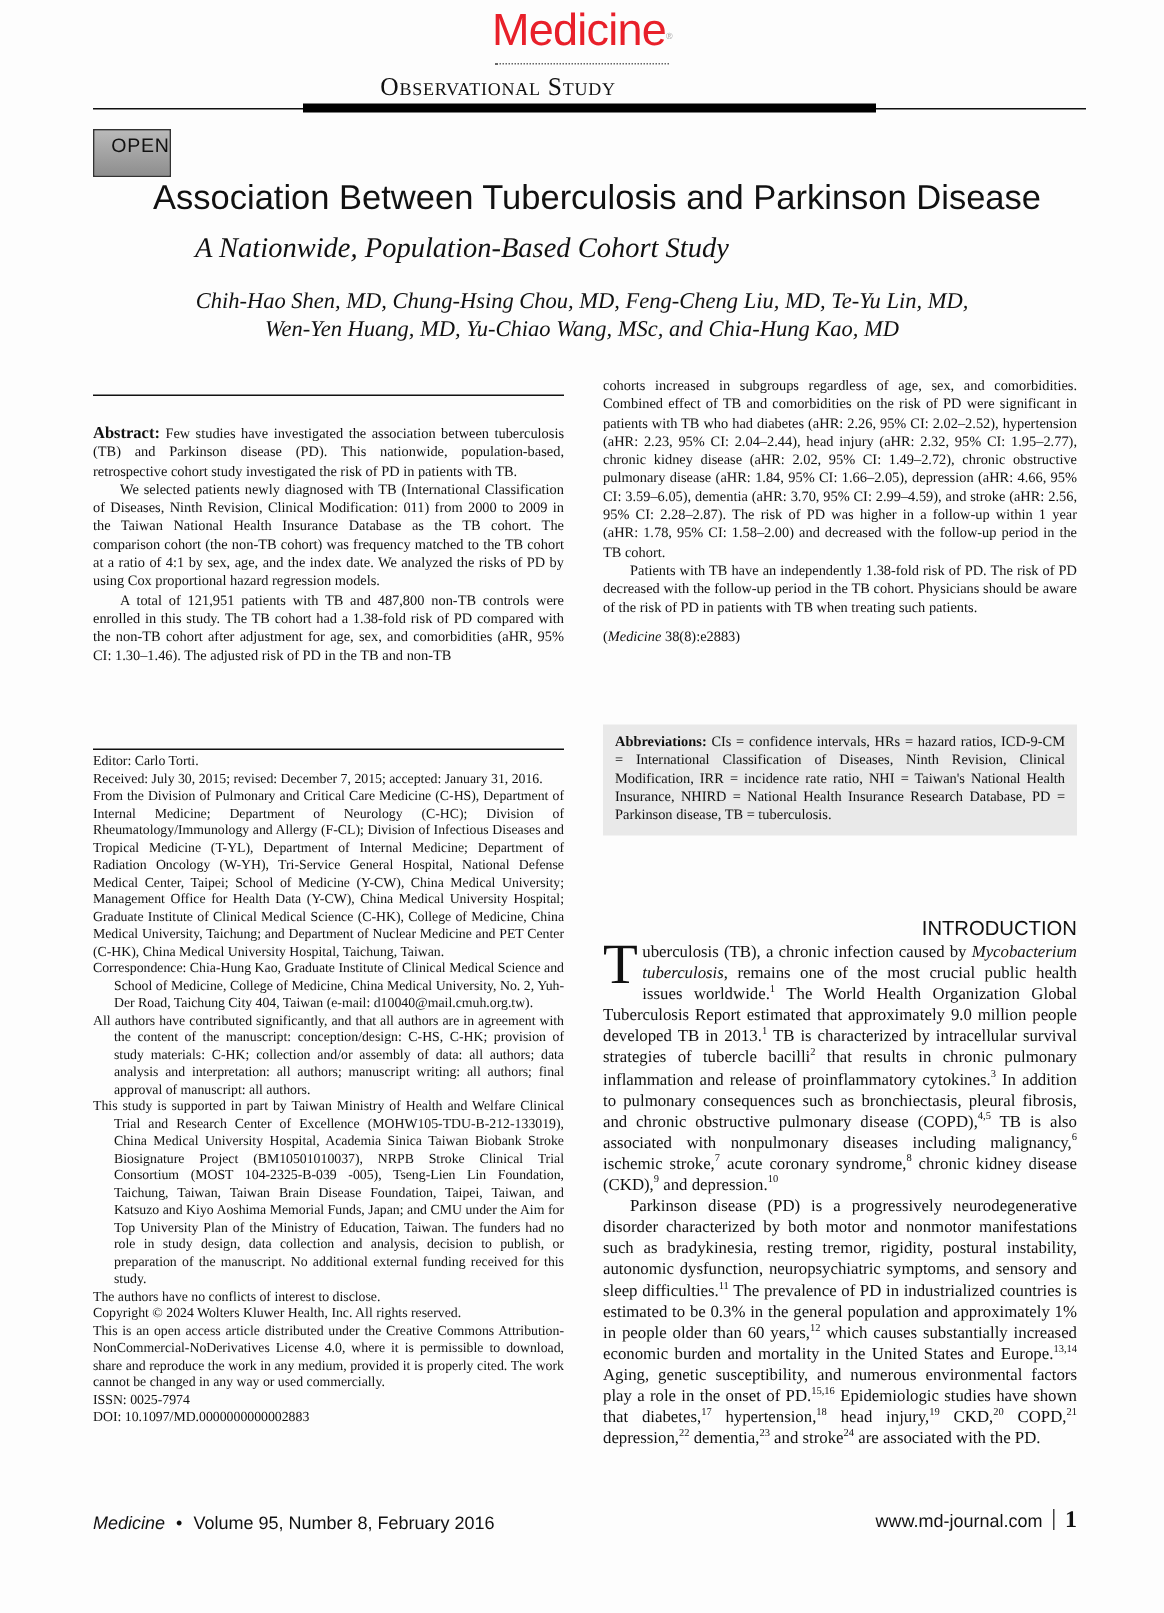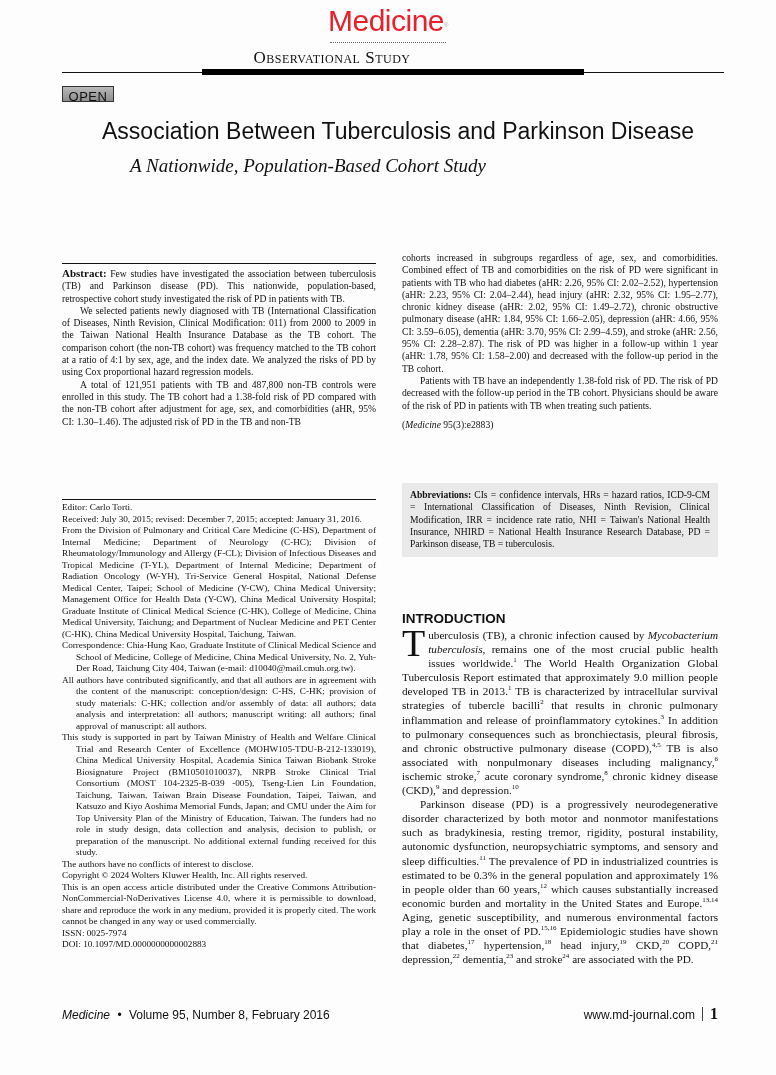--- a/index.html
+++ b/index.html
@@ -11,55 +11,55 @@
   .logo { left: 0; width: 776px; top: 4px; text-align: center;
           font-family: "Liberation Sans", sans-serif; color: #e8202a;
           font-size: 30px; letter-spacing: -0.5px; line-height: 34px; }
   .logo sup { font-size: 6px; color: #aaa; vertical-align: top; position: relative; top: 4px; }
   .logo-dots { left: 330px; width: 116px; top: 42px; border-top: 1px dotted #666; height: 0; }
   .section-label { left: 0; width: 664px; top: 48px; text-align: center;
                    font-size: 17px; font-variant: small-caps; letter-spacing: 0.5px; }
   .rule-thin { left: 62px; width: 662px; top: 72px; height: 1px; background: #111; }
   .rule-thick { left: 202px; width: 382px; top: 69px; height: 6px; background: #000; }
 
-  .open-badge { left: 62px; top: 86px; width: 52px; height: 16px;
+  .open-badge { left: 62px; top: 86px; width: 52px; height: 32px;
                 background: linear-gradient(#b9b9b9, #8e8e8e); border: 1px solid #333;
                 font-family: "Liberation Sans", sans-serif; font-size: 13px; letter-spacing: 0.5px;
-                text-align: center; line-height: 20px; color: #111; box-sizing: border-box; }
+                text-align: right; line-height: 20px; color: #111; box-sizing: border-box; }
 
   
   .title { left: 10px; width: 776px; top: 118px; text-align: center;
            font-family: "Liberation Sans", sans-serif; font-size: 23px; color: #111; }
   .subtitle { left: 0; width: 616px; top: 155px; text-align: center;
               font-style: italic; font-size: 19px; }
   .authors { left: 0; width: 776px; top: 192px; text-align: center;
              font-style: italic; font-size: 15px; line-height: 19px; }
 
   
   .col { font-size: 9.6px; line-height: 12.3px; text-align: justify; }
   .col p { margin: 0; }
   .col .ind { text-indent: 18px; }
   .col-left { left: 62px; width: 314px; }
   .col-right { left: 402px; width: 316px; }
-  .abstract { top: 263px; border-top: 1px solid #111; padding-top: 3px; }
+  .abstract { top: 263px; border-top: 1px solid #111; padding-top: 19px; }
   .abstract b { font-weight: bold; font-size: 11px; }
   .cite { margin-top: 7px !important; font-style: normal; }
   .cite i { font-style: italic; }
 
   .abbr-box { left: 402px; top: 483px; width: 316px; box-sizing: border-box;
               background: #e9e9e9; padding: 6px 8px 7px 8px; font-size: 9.6px;
               line-height: 12.3px; text-align: justify; }
   .abbr-box b { font-weight: bold; }
 
   .notes { top: 499px; border-top: 1px solid #111; padding-top: 2px; font-size: 9.2px; line-height: 11.5px; }
   .notes p { margin: 0; }
   .notes .hang { padding-left: 14px; text-indent: -14px; }
 
-  .intro-heading { left: 402px; width: 316px; top: 611px; text-align: left;
-                   font-family: "Liberation Sans", sans-serif; font-weight: bold; font-size: 13.5px; }
+  .intro-heading { left: 402px; width: 316px; top: 611px; text-align: right;
+                   font-family: "Liberation Sans", sans-serif; font-weight: normal; font-size: 13.5px; }
   .intro { top: 628px; font-size: 11.2px; line-height: 14.1px; }
   .intro .dropcap { float: left; font-size: 38px; line-height: 30px; margin: 0 3px 0 0; }
   .intro sup { font-size: 7px; line-height: 0; }
 
   
   .foot-left { left: 62px; top: 1008px; font-family: "Liberation Sans", sans-serif; font-size: 12px; }
   .foot-left i { font-style: italic; }
   .foot-right { right: 58px; top: 1005px; font-family: "Liberation Sans", sans-serif; font-size: 12px; }
   .foot-right .sep { display: inline-block; width: 1px; height: 14px; background: #444; margin: 0 7px; vertical-align: -2px; }
   .foot-right .pg { font-family: "Liberation Serif", serif; font-weight: bold; font-size: 16px; }
@@ -70,32 +70,34 @@
 <div class="abs logo"><span>Medicine</span><sup>®</sup></div>
 <div class="abs logo-dots"></div>
 <div class="abs section-label">Observational Study</div>
 <div class="abs rule-thin"></div>
 <div class="abs rule-thick"></div>
 <div class="abs open-badge">OPEN</div>
 
 <div class="abs title">Association Between Tuberculosis and Parkinson Disease</div>
 <div class="abs subtitle">A Nationwide, Population-Based Cohort Study</div>
 <div class="abs authors">
+  <div>Chih-Hao Shen, MD, Chung-Hsing Chou, MD, Feng-Cheng Liu, MD, Te-Yu Lin, MD,</div>
+  <div>Wen-Yen Huang, MD, Yu-Chiao Wang, MSc, and Chia-Hung Kao, MD</div>
 </div>
 
 <div class="abs col col-left abstract">
   <p><b>Abstract:</b> <span>Few studies have investigated the association between tuberculosis (TB) and Parkinson disease (PD). This nationwide, population-based, retrospective cohort study investigated the risk of PD in patients with TB.</span></p>
   <p class="ind">We selected patients newly diagnosed with TB (International Classification of Diseases, Ninth Revision, Clinical Modification: 011) from 2000 to 2009 in the Taiwan National Health Insurance Database as the TB cohort. The comparison cohort (the non-TB cohort) was frequency matched to the TB cohort at a ratio of 4:1 by sex, age, and the index date. We analyzed the risks of PD by using Cox proportional hazard regression models.</p>
   <p class="ind">A total of 121,951 patients with TB and 487,800 non-TB controls were enrolled in this study. The TB cohort had a 1.38-fold risk of PD compared with the non-TB cohort after adjustment for age, sex, and comorbidities (aHR, 95% CI: 1.30–1.46). The adjusted risk of PD in the TB and non-TB</p>
 </div>
 
 <div class="abs col col-right" style="top:252px;">
   <p>cohorts increased in subgroups regardless of age, sex, and comorbidities. Combined effect of TB and comorbidities on the risk of PD were significant in patients with TB who had diabetes (aHR: 2.26, 95% CI: 2.02–2.52), hypertension (aHR: 2.23, 95% CI: 2.04–2.44), head injury (aHR: 2.32, 95% CI: 1.95–2.77), chronic kidney disease (aHR: 2.02, 95% CI: 1.49–2.72), chronic obstructive pulmonary disease (aHR: 1.84, 95% CI: 1.66–2.05), depression (aHR: 4.66, 95% CI: 3.59–6.05), dementia (aHR: 3.70, 95% CI: 2.99–4.59), and stroke (aHR: 2.56, 95% CI: 2.28–2.87). The risk of PD was higher in a follow-up within 1 year (aHR: 1.78, 95% CI: 1.58–2.00) and decreased with the follow-up period in the TB cohort.</p>
   <p class="ind">Patients with TB have an independently 1.38-fold risk of PD. The risk of PD decreased with the follow-up period in the TB cohort. Physicians should be aware of the risk of PD in patients with TB when treating such patients.</p>
-  <p class="cite">(<i>Medicine</i><span> 95(3):e2883)</span></p>
+  <p class="cite">(<i>Medicine</i><span> 38(8):e2883)</span></p>
 </div>
 
 <div class="abs abbr-box">
   <b>Abbreviations:</b><span> CIs = confidence intervals, HRs = hazard ratios, ICD-9-CM = International Classification of Diseases, Ninth Revision, Clinical Modification, IRR = incidence rate ratio, NHI = Taiwan's National Health Insurance, NHIRD = National Health Insurance Research Database, PD = Parkinson disease, TB = tuberculosis.</span>
 </div>
 
 <div class="abs col col-left notes">
   <p>Editor: Carlo Torti.</p>
   <p>Received: July 30, 2015; revised: December 7, 2015; accepted: January 31, 2016.</p>
   <p>From the Division of Pulmonary and Critical Care Medicine (C-HS), Department of Internal Medicine; Department of Neurology (C-HC); Division of Rheumatology/Immunology and Allergy (F-CL); Division of Infectious Diseases and Tropical Medicine (T-YL), Department of Internal Medicine; Department of Radiation Oncology (W-YH), Tri-Service General Hospital, National Defense Medical Center, Taipei; School of Medicine (Y-CW), China Medical University; Management Office for Health Data (Y-CW), China Medical University Hospital; Graduate Institute of Clinical Medical Science (C-HK), College of Medicine, China Medical University, Taichung; and Department of Nuclear Medicine and PET Center (C-HK), China Medical University Hospital, Taichung, Taiwan.</p>

